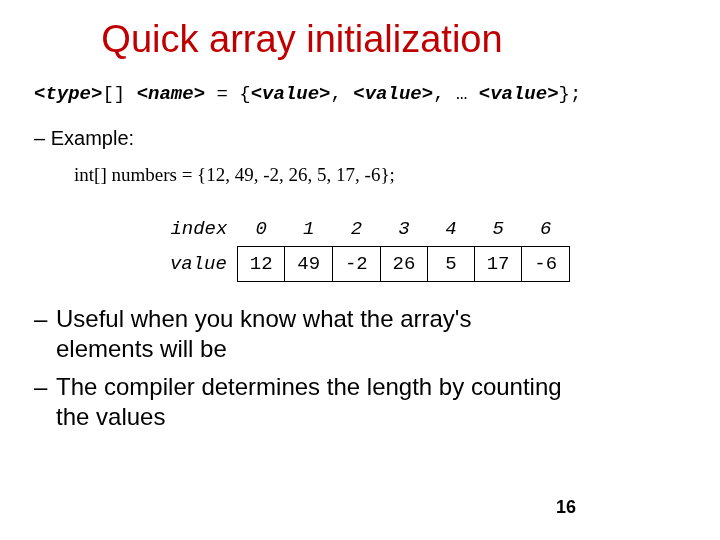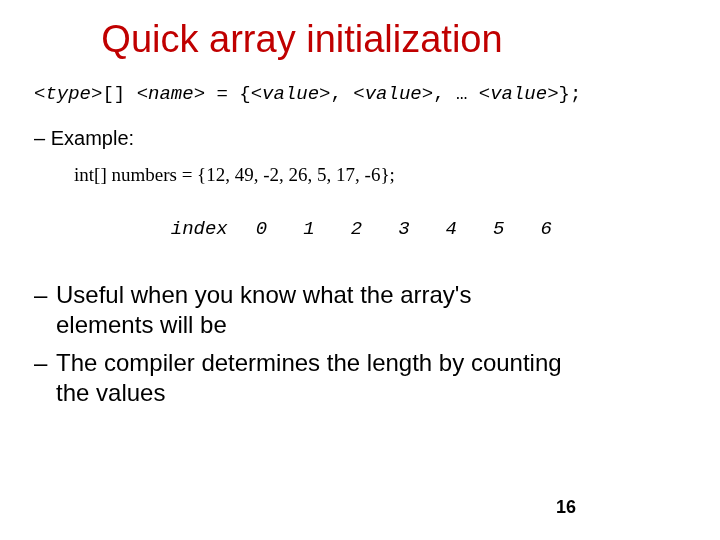--- a/index.html
+++ b/index.html
@@ -25,35 +25,35 @@
     color: #c00000;
     margin: 0 0 22px 0;
     font-weight: normal;
   }
   .syntax-line {
     font-size: 19px;
     margin: 0 0 22px 0;
     font-family: "Courier New", monospace;
     white-space: nowrap;
   }
-  .syntax-line .bi { font-weight: normal; font-style: italic; }
+  .syntax-line .bi { font-weight: bold; font-style: italic; }
   .syntax-line .mono { font-family: "Courier New", monospace; }
   .dash-item {
     font-size: 20px;
     margin: 0 0 14px 0;
   }
   .dash-item .dash { display:inline-block; }
   .code-line {
     font-family: Liberation Serif, serif;
     font-size: 19px;
     margin: 0 0 26px 40px;
   }
   .array-table-wrap {
     margin-left: 120px;
-    margin-bottom: 34px;
+    margin-bottom: 22px;
   }
   table.array {
     border-collapse: collapse;
     font-family: "Courier New", monospace;
     font-size: 19px;
     font-style: italic;
   }
   table.array td, table.array th {
     width: 40px;
     height: 30px;
@@ -121,20 +121,30 @@
           <tr class="idx">
         <td class="lab">index</td>
         <td>0</td>
         <td>1</td>
         <td>2</td>
         <td>3</td>
         <td>4</td>
         <td>5</td>
         <td>6</td>
       </tr>
+      <tr class="val">
+        <td class="lab">value</td>
+        <td class="cell">12</td>
+        <td class="cell">49</td>
+        <td class="cell">-2</td>
+        <td class="cell">26</td>
+        <td class="cell">5</td>
+        <td class="cell">17</td>
+        <td class="cell">-6</td>
+      </tr>
     </tbody>
       </table>
   </div>
 
   <div class="bullets">
     <div class="row">
       <div class="dash">–</div>
       <div class="txt">Useful when you know what the array's elements will be</div>
     </div>
     <div class="row">

